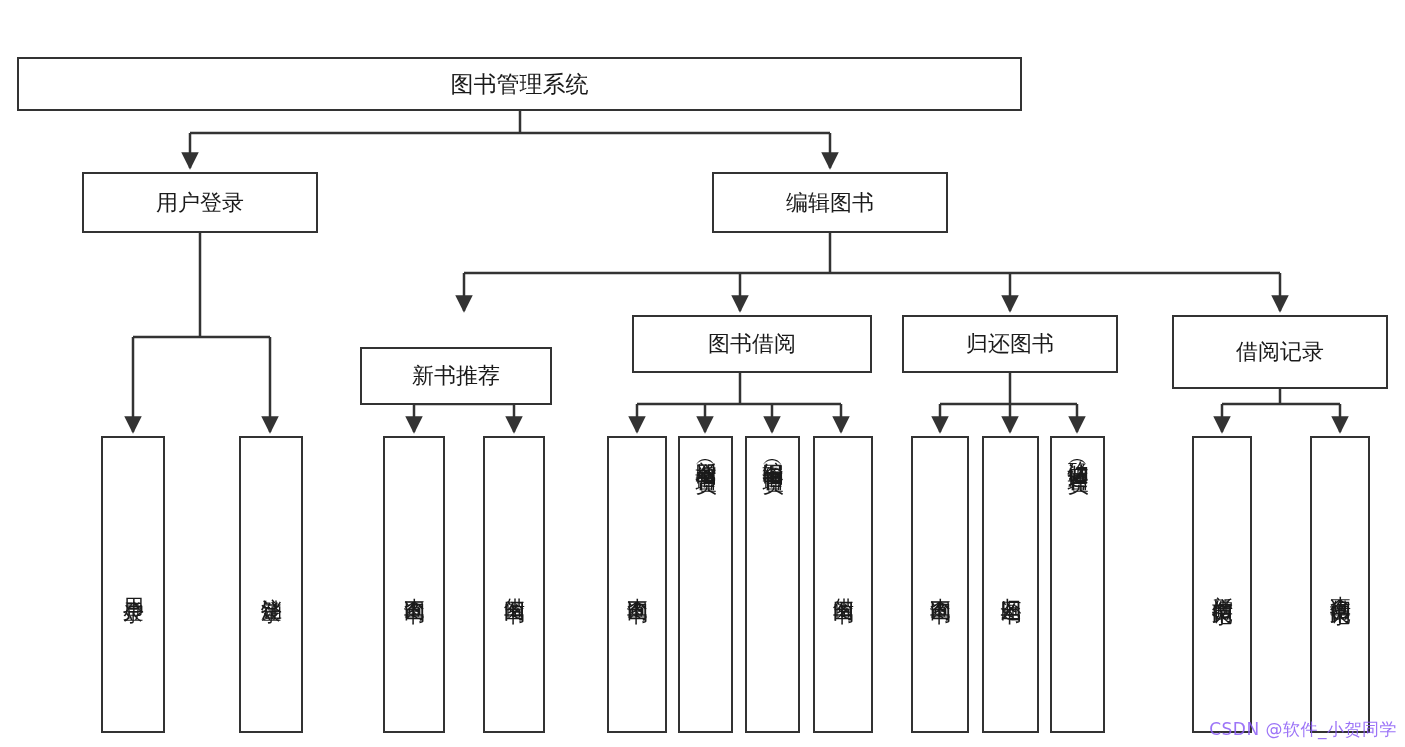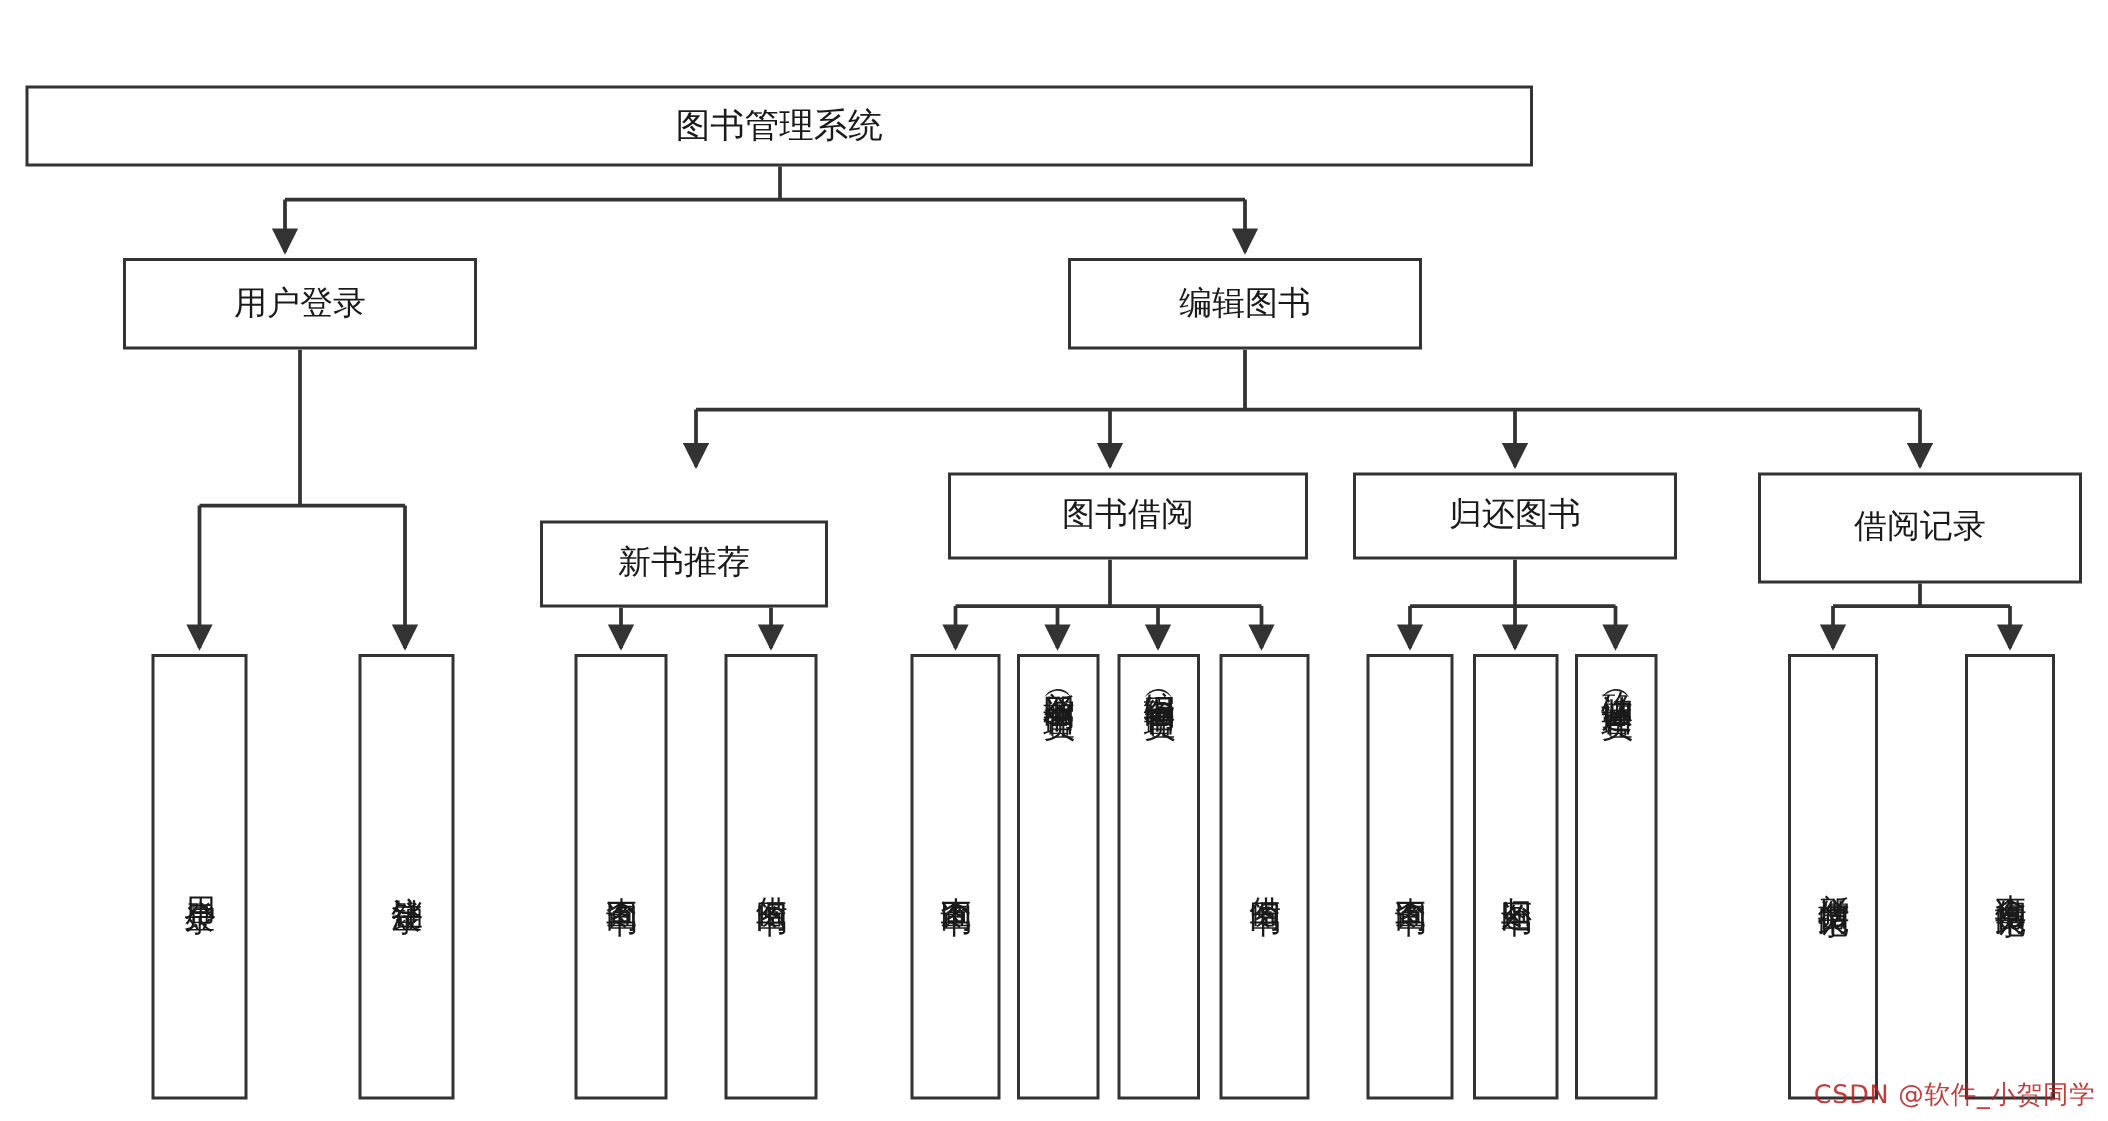--- a/index.html
+++ b/index.html
@@ -54,21 +54,21 @@
   }
   .node-v.top-align {
     justify-content: flex-start;
     padding-top: 6px;
   }
   .watermark {
     position: absolute;
     right: 8px;
     bottom: 6px;
     font-size: 17px;
-    color: #b91c1c;
+    color: #8b5cf6;
     letter-spacing: 0.5px;
     white-space: nowrap;
     opacity: 0.85;
   }
 </style>
 </head>
 <body>
 
 <div id="diagram-root">
 

